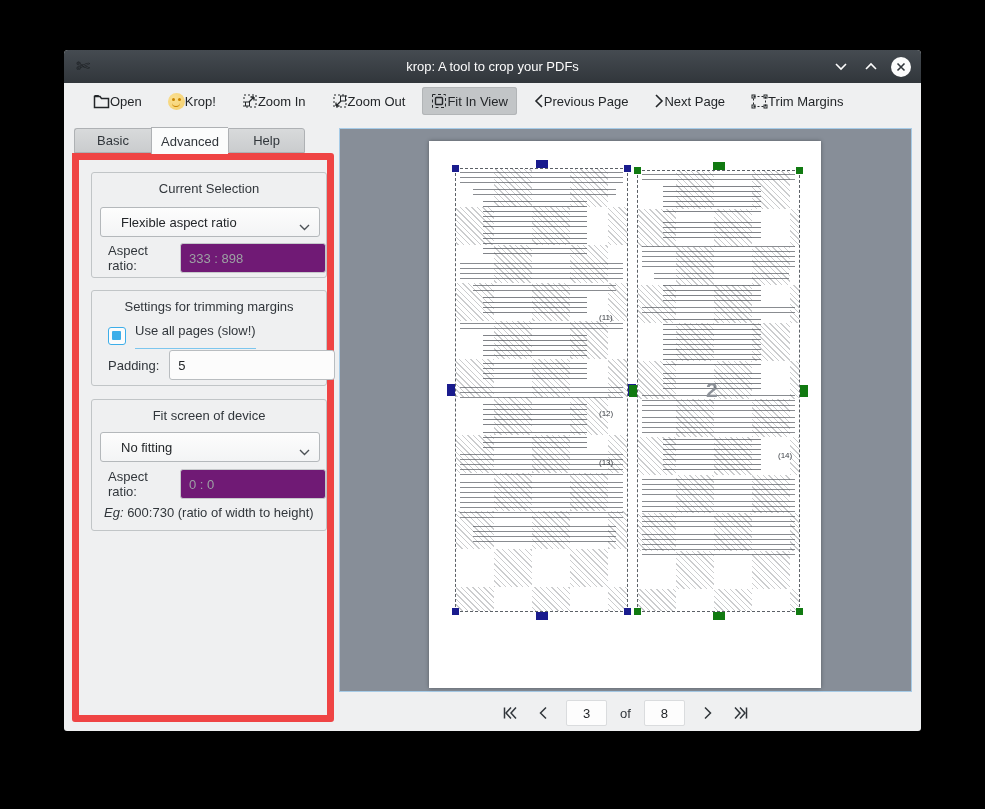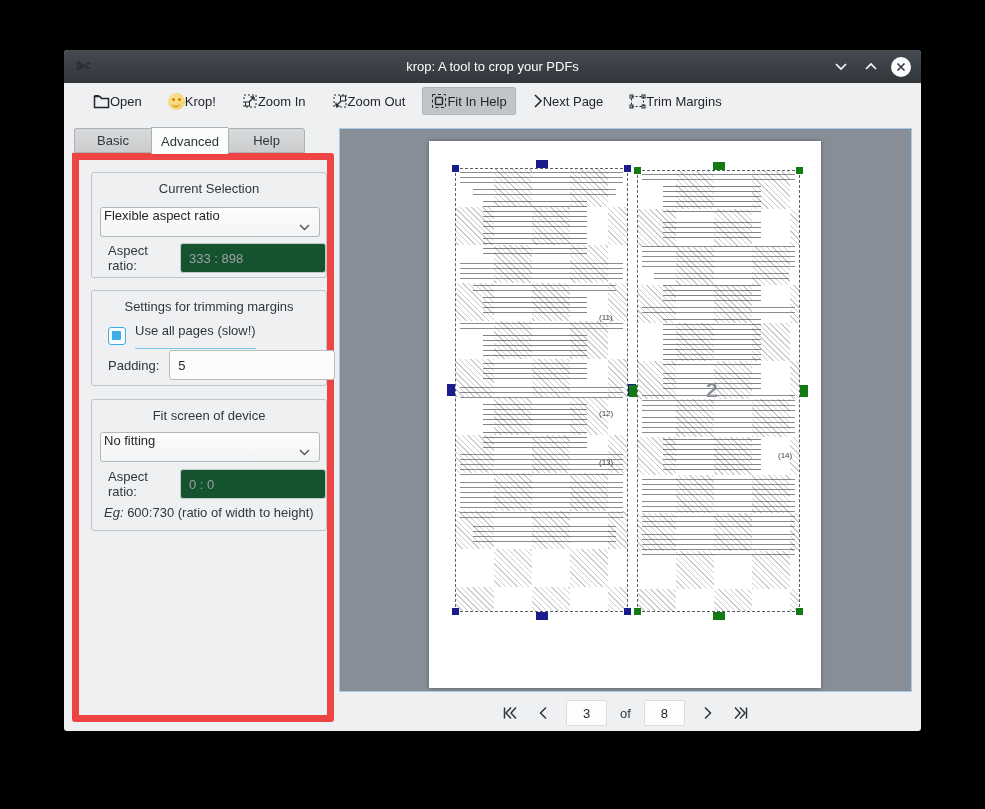--- a/index.html
+++ b/index.html
@@ -26,26 +26,26 @@
 
   
   .tabbar { position:absolute; left:10px; top:78px; display:flex; }
   .tab { height:25px; padding:8px 4px; min-width:77px; display:flex; align-items:center; justify-content:center; font-size:13px; color:#31363b; background:linear-gradient(#d8dadb,#caccce); border:1px solid #aeb1b4; border-right:none; }
   .tab:first-child { border-radius:3px 0 0 0; }
   .tab:last-child { border-right:1px solid #aeb1b4; border-radius:0 3px 0 0; }
   .tab.active { background:#fbfcfc; height:27px; margin-top:-1px; border-bottom:none; position:relative; z-index:2; }
   .panel-frame { position:absolute; left:8px; top:103px; width:262px; height:569px; border:7px solid #ef4444; border-radius:0 3px 3px 3px; background:#eff0f1; }
   .group { position:absolute; left:12px; width:236px; border:1px solid #c1c5c7; border-radius:3px; }
   .group-title { text-align:center; font-size:13px; color:#31363b; padding-top:8px; }
-  .combo { position:absolute; left:8px; width:220px; height:30px; background:linear-gradient(#fdfdfd,#f3f4f5); border:1px solid #b4b8bb; border-radius:3px; display:flex; align-items:flex-start; padding:0 3px; font-size:13px; color:#232629; }
+  .combo { position:absolute; left:8px; width:220px; height:30px; background:linear-gradient(#fdfdfd,#f3f4f5); border:1px solid #b4b8bb; border-radius:3px; display:flex; align-items:center; padding:0 20px; font-size:13px; color:#232629; }
   .combo .chev { position:absolute; right:9px; top:11px; }
   .field-row { position:absolute; left:0; width:100%; display:flex; align-items:center; }
   .field-label { font-size:13px; color:#31363b; }
   .txt { height:30px; border:1px solid #b9bdc0; border-radius:3px; background:#fcfcfc; font-size:13px; color:#232629; padding:0 8px; font-family:"Liberation Sans",sans-serif; }
-  .txt:disabled { background:#14532d; color:#9da1a4; border-color:#c6c9cb; }
+  .txt:disabled { background:#701a75; color:#9da1a4; border-color:#c6c9cb; }
   .chkrow { position:absolute; display:flex; align-items:center; gap:9px; }
   .checkbox { width:18px; height:18px; border:1.5px solid #3daee9; border-radius:3px; background:#fcfcfc; position:relative; }
   .checkbox:after { content:""; position:absolute; left:3px; top:3px; width:9px; height:9px; background:#3daee9; border-radius:1px; }
   .chk-label { font-size:13px; color:#31363b; border-bottom:1px solid #7cc6ee; padding-bottom:10px; }
   .eg-line { position:absolute; font-size:13px; color:#31363b; }
   .eg-line .it { font-style:italic; }
 
   
   .preview { position:absolute; left:275px; top:78px; width:573px; height:564px; background:#878e98; border:1px solid #a6cbe7; }
   .pdf-page { position:absolute; left:89px; top:12px; width:392px; height:547px; background:#fff; box-shadow:0 0 4px rgba(0,0,0,.35); }
@@ -136,21 +136,29 @@
         </span>
       <span>Zoom Out</span>
     </div>
     <div class="tb-btn selected">
       <span>
           <svg width="16" height="16" viewBox="0 0 16 16">
             <rect x="1.5" y="1.5" width="13" height="13" fill="none" stroke="#232629" stroke-dasharray="3 2.5"></rect>
             <rect x="4.5" y="4.5" width="7" height="7" rx="1" fill="none" stroke="#232629" stroke-width="1.4"></rect>
           </svg>
         </span>
-      <span>Fit In Help</span>
+      <span>Fit In View</span>
+    </div>
+    <div class="tb-btn">
+      <span>
+          <svg width="10" height="16" viewBox="0 0 10 16">
+            <polyline points="8,2 2,8 8,14" fill="none" stroke="#232629" stroke-width="1.6"></polyline>
+          </svg>
+        </span>
+      <span>Previous Page</span>
     </div>
     <div class="tb-btn">
       <span>
           <svg width="10" height="16" viewBox="0 0 10 16">
             <polyline points="2,2 8,8 2,14" fill="none" stroke="#232629" stroke-width="1.6"></polyline>
           </svg>
         </span>
       <span>Next Page</span>
     </div>
     <div class="tb-btn">

